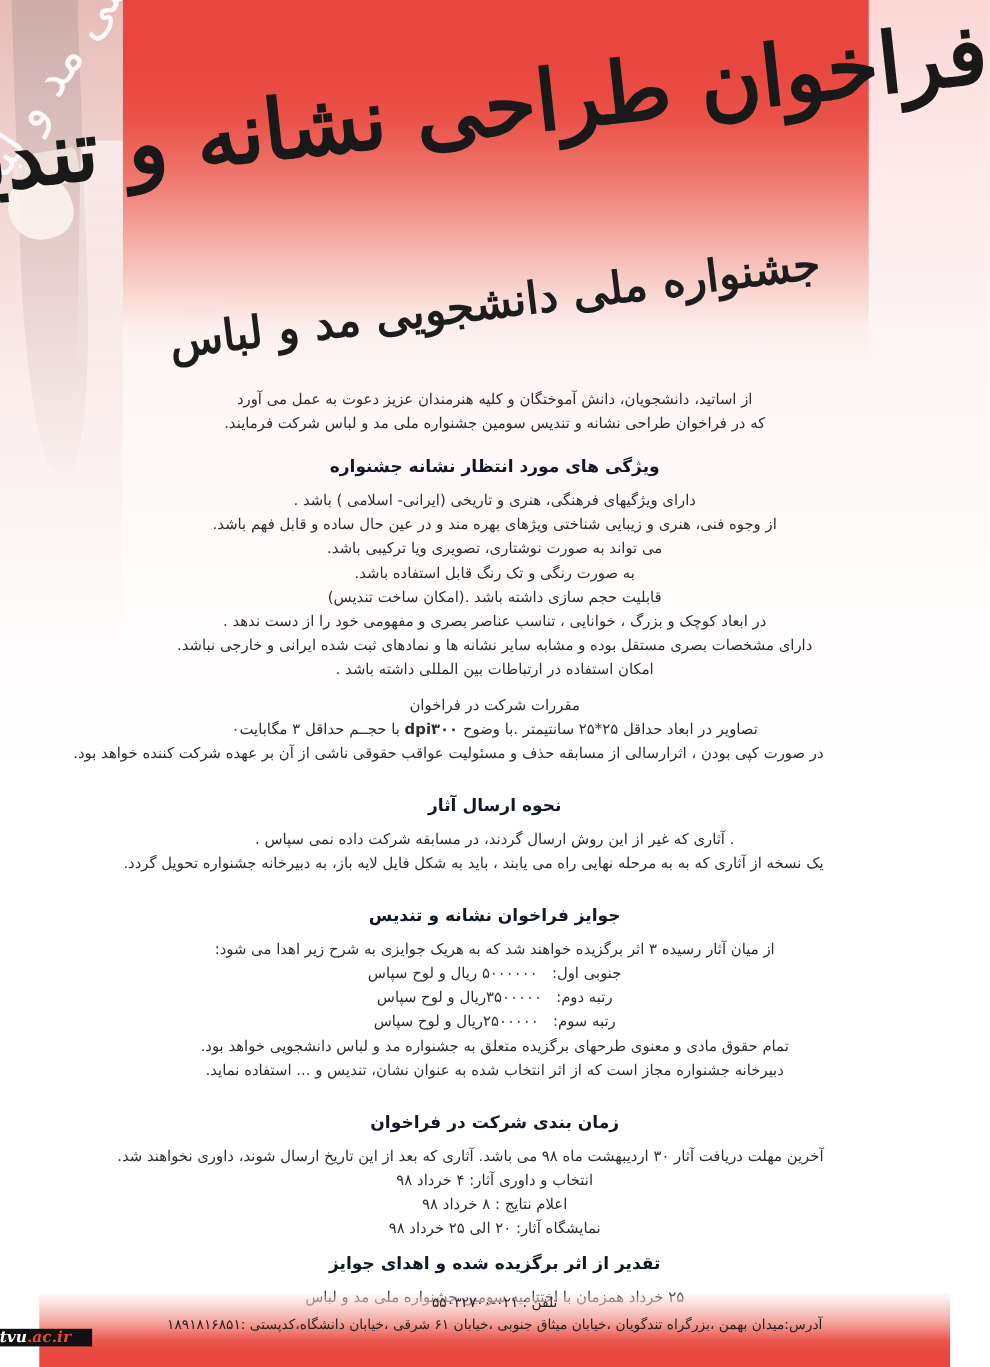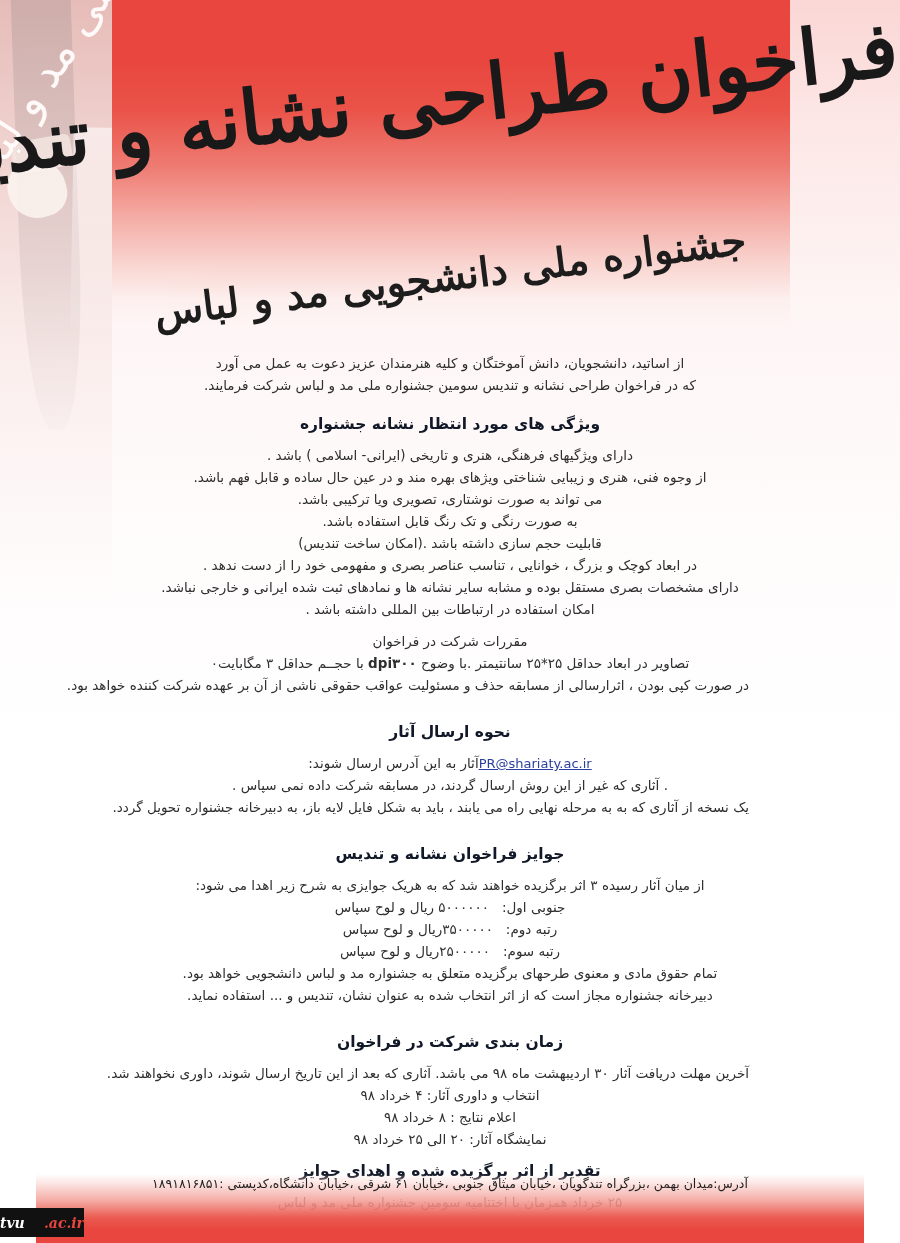--- a/index.html
+++ b/index.html
@@ -223,25 +223,25 @@
     font-size: 12.5px;
     color: #1f1f1f;
     line-height: 20px;
     white-space: nowrap;
     margin: 0;
   }
   .footer-line.l1 { padding-top: 0px; }
   .brand-logo {
     position: absolute;
     left: 0; top: 1208px;
-    width: 84px; height: 29px;
+    width: 84px; height: 16px;
     background: #111111;
     display: flex;
     align-items: center;
-    justify-content: space-between;
+    justify-content: flex-start;
     font-family: "DejaVu Serif", "Liberation Serif", serif;
     font-style: italic;
     font-weight: bold;
     font-size: 14px;
     letter-spacing: 0px;
     direction: ltr;
   }
   .brand-logo .b-white { color: #ffffff; }
   .brand-logo .b-red { color: #e8463e; }
 </style>
@@ -285,21 +285,20 @@
     <p class="para">امکان استفاده در ارتباطات بین المللی داشته باشد .</p>
 
     <div class="gap-sm"></div>
     <p class="para">مقررات شرکت در فراخوان</p>
     <p class="para"><span>تصاویر در ابعاد حداقل ۲۵*۲۵ سانتیمتر  .با وضوح </span><span class="mono-dpi">dpi۳۰۰</span><span> با حجــم حداقل ۳ مگابایت۰</span></p>
     <p class="para">در صورت کپی بودن ، اثرارسالی از مسابقه حذف و مسئولیت عواقب حقوقی ناشی از آن بر عهده شرکت کننده خواهد بود.</p>
 
     <div class="gap-lg"></div>
     <p class="heading">نحوه ارسال آثار</p>
     <div class="gap-sm"></div>
-    <p class="para"><a class="email-link" href="#">PR@shariaty.ac.ir</a><span>آثار به این آدرس ارسال شوند:</span></p>
     <p class="para">. آثاری که غیر از این روش ارسال گردند، در مسابقه شرکت داده نمی سپاس .</p>
     <p class="para">یک نسخه از آثاری که به به مرحله نهایی راه می یابند ، باید به شکل فایل لایه باز، به دبیرخانه جشنواره تحویل گردد.</p>
 
     <div class="gap-lg"></div>
     <p class="heading">جوایز فراخوان نشانه و تندیس</p>
     <div class="gap-sm"></div>
     <p class="para">از میان آثار رسیده ۳ اثر برگزیده خواهند شد که به هریک جوایزی به شرح زیر اهدا می شود:</p>
     <p class="para"><span>جنوبی اول:</span>&nbsp;&nbsp;&nbsp;<span>۵۰۰۰۰۰۰ ریال و لوح سپاس</span></p>
     <p class="para"><span>رتبه دوم:</span>&nbsp;&nbsp;&nbsp;<span>۳۵۰۰۰۰۰ریال و لوح سپاس</span></p>
     <p class="para"><span>رتبه سوم:</span>&nbsp;&nbsp;&nbsp;<span>۲۵۰۰۰۰۰ریال و لوح سپاس</span></p>
@@ -315,20 +314,21 @@
     <p class="para">نمایشگاه آثار: ۲۰ الی ۲۵ خرداد ۹۸</p>
     <div class="gap-sm"></div>
     <p class="heading">تقدیر از اثر برگزیده شده و اهدای جوایز</p>
     <div class="gap-sm"></div>
     <p class="para">۲۵ خرداد همزمان با اختتامیه سومین جشنواره ملی مد و لباس</p>
 
   </div>
 
   <div class="footer">
     <div class="footer-text">
+      <p class="footer-line l1">تلفن : ۰۲۱-۵۵۰۳۲۷۰۰</p>
       <p class="footer-line">آدرس:میدان بهمن ،بزرگراه تندگویان ،خیابان میثاق جنوبی ،خیابان ۶۱ شرقی ،خیابان دانشگاه،کدپستی :۱۸۹۱۸۱۶۸۵۱</p>
     </div>
   </div>
 
   <div class="brand-logo">
     <span class="b-white">tvu</span>
       <span class="b-red">.ac.ir</span>
   </div>
 
 </div>

